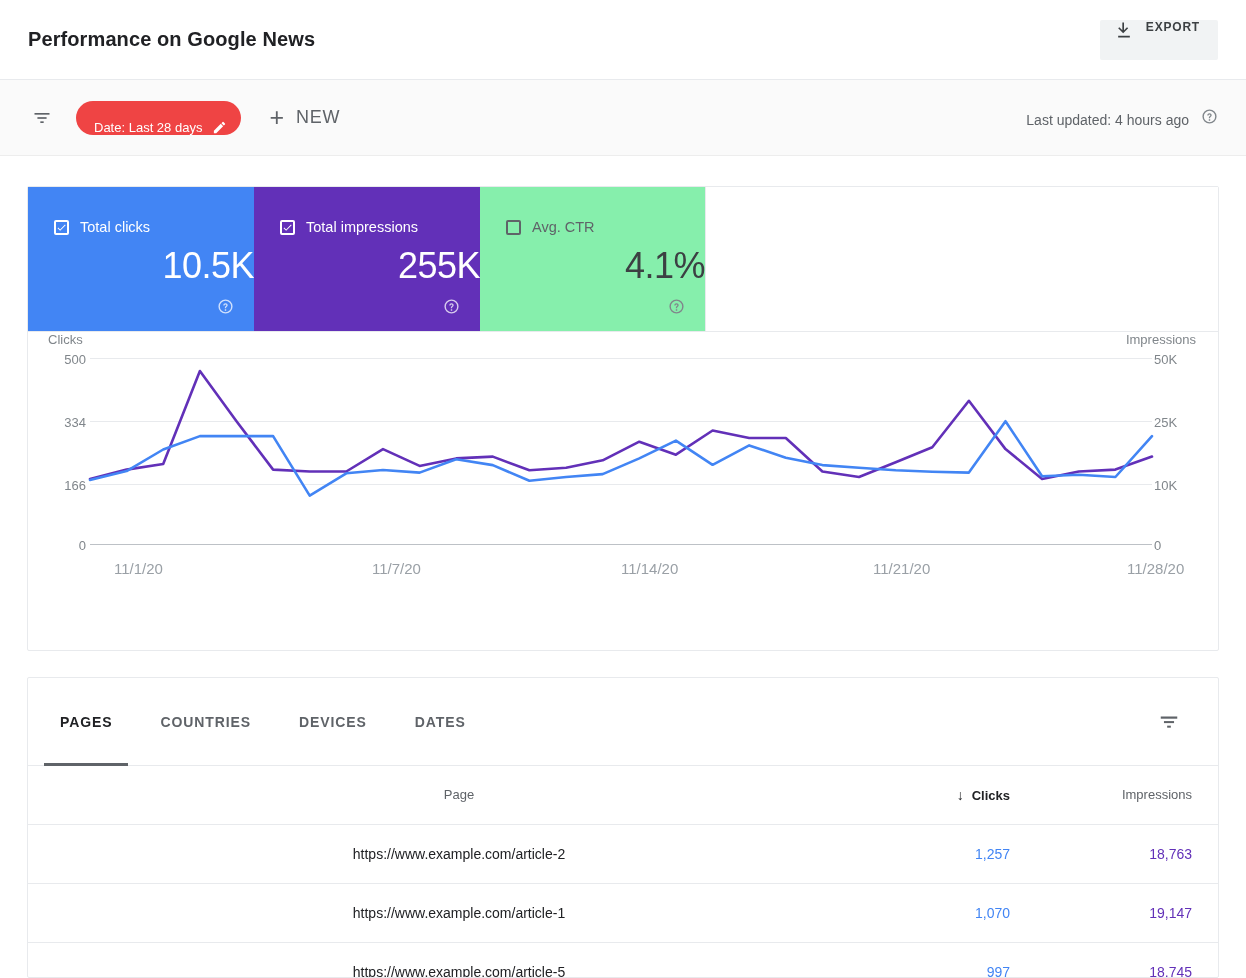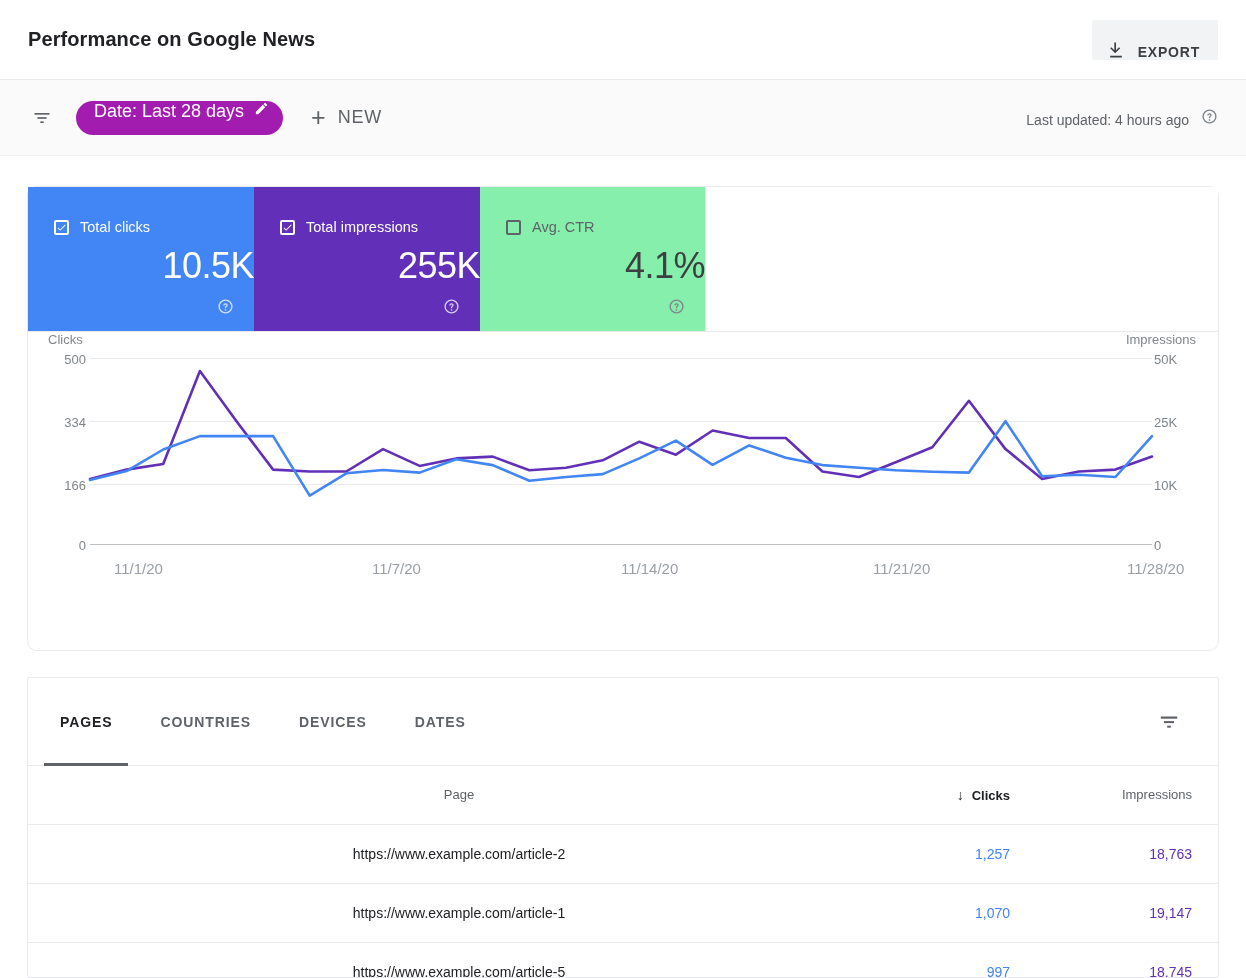--- a/index.html
+++ b/index.html
@@ -14,59 +14,59 @@
 
   
   .header {
     height: 80px; background: #fff;
     display: flex; align-items: center; justify-content: space-between;
     padding: 0 28px 0 28px;
     border-bottom: 1px solid #e8eaed;
   }
   .page-title { font-size: 20px; font-weight: bold; color: #202124; letter-spacing: .1px; }
   .export-btn {
-    display: flex; align-items: flex-end; gap: 12px;
+    display: flex; align-items: flex-start; gap: 12px;
     background: #f1f3f4; border: none; border-radius: 2px;
     height: 40px; padding: 0 18px 0 14px;
-    color: #3c4043; font-size: 14px; font-weight: bold; letter-spacing: .8px;
+    color: #3c4043; font-size: 12px; font-weight: bold; letter-spacing: .8px;
     cursor: pointer; font-family: "Liberation Sans", sans-serif;
   }
   .export-btn svg { display:block; }
 
   
   .filterbar {
     height: 76px; background: #fafafa;
     display: flex; align-items: center;
     padding: 0 28px;
     border-bottom: 1px solid #ededed;
   }
   .filter-icon { width: 28px; height: 28px; display:flex; align-items:center; justify-content:center; cursor:pointer; }
   .chip {
-    display: inline-flex; align-items: flex-start; gap: 10px;
-    background: #a21caf; color: #fff;
+    display: inline-flex; align-items: flex-end; gap: 10px;
+    background: #ef4444; color: #fff;
     border-radius: 18px; height: 34px;
     padding: 0 14px 0 18px;
-    font-size: 18px; margin-left: 20px; cursor: pointer; white-space: nowrap;
+    font-size: 13px; margin-left: 20px; cursor: pointer; white-space: nowrap;
   }
   .chip .pencil { display:flex; }
   .new-btn {
     display: inline-flex; align-items: center; gap: 12px;
     margin-left: 28px; color: #5f6368; cursor: pointer;
   }
   .new-plus { font-size: 25px; line-height: 1; color: #5f6368; font-weight: 300; }
   .new-label { font-size: 18px; letter-spacing: .8px; color: #5f6368; }
   .last-updated {
     margin-left: auto; display: flex; align-items: flex-end; gap: 12px;
     color: #5f6368; font-size: 14px;
   }
 
   
   .chart-card {
     position: absolute; left: 27px; top: 186px; width: 1192px; height: 465px;
-    background: #fff; border: 1px solid #e8eaed; border-radius: 10px;
+    background: #fff; border: 1px solid #e8eaed; border-radius: 2px;
   }
   .metrics-row { display: flex; height: 145px; border-bottom: 1px solid #e8eaed; }
   .metric {
     width: 226px; padding: 32px 0 0 26px; position: relative; cursor: pointer;
   }
   .metric.clicks { background: #4285f4; color: #fff; }
   .metric.impressions { background: #6230b8; color: #fff; }
   .metric.ctr { background: #86efac; color: #3c4043; border-right: 1px solid #e8eaed; }
   .metric-top { display: flex; align-items: center; gap: 11px; }
   .cbox { width: 15px; height: 15px; border: 2px solid currentColor; border-radius: 2px;

